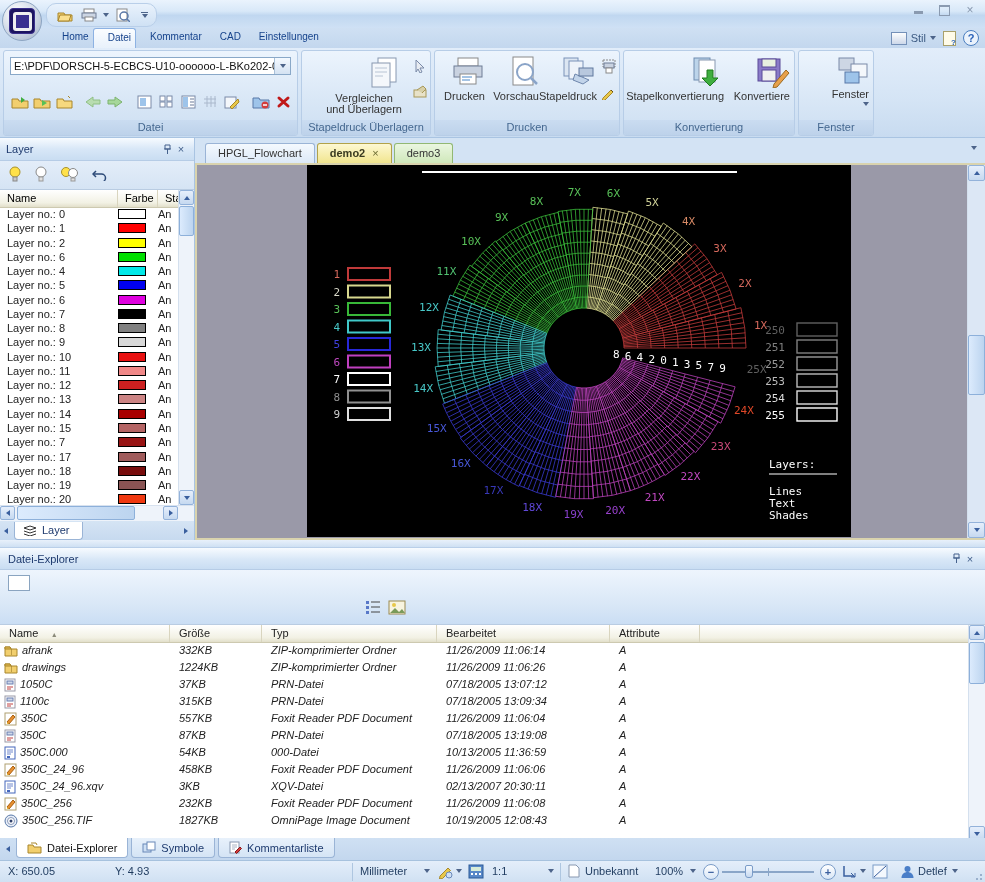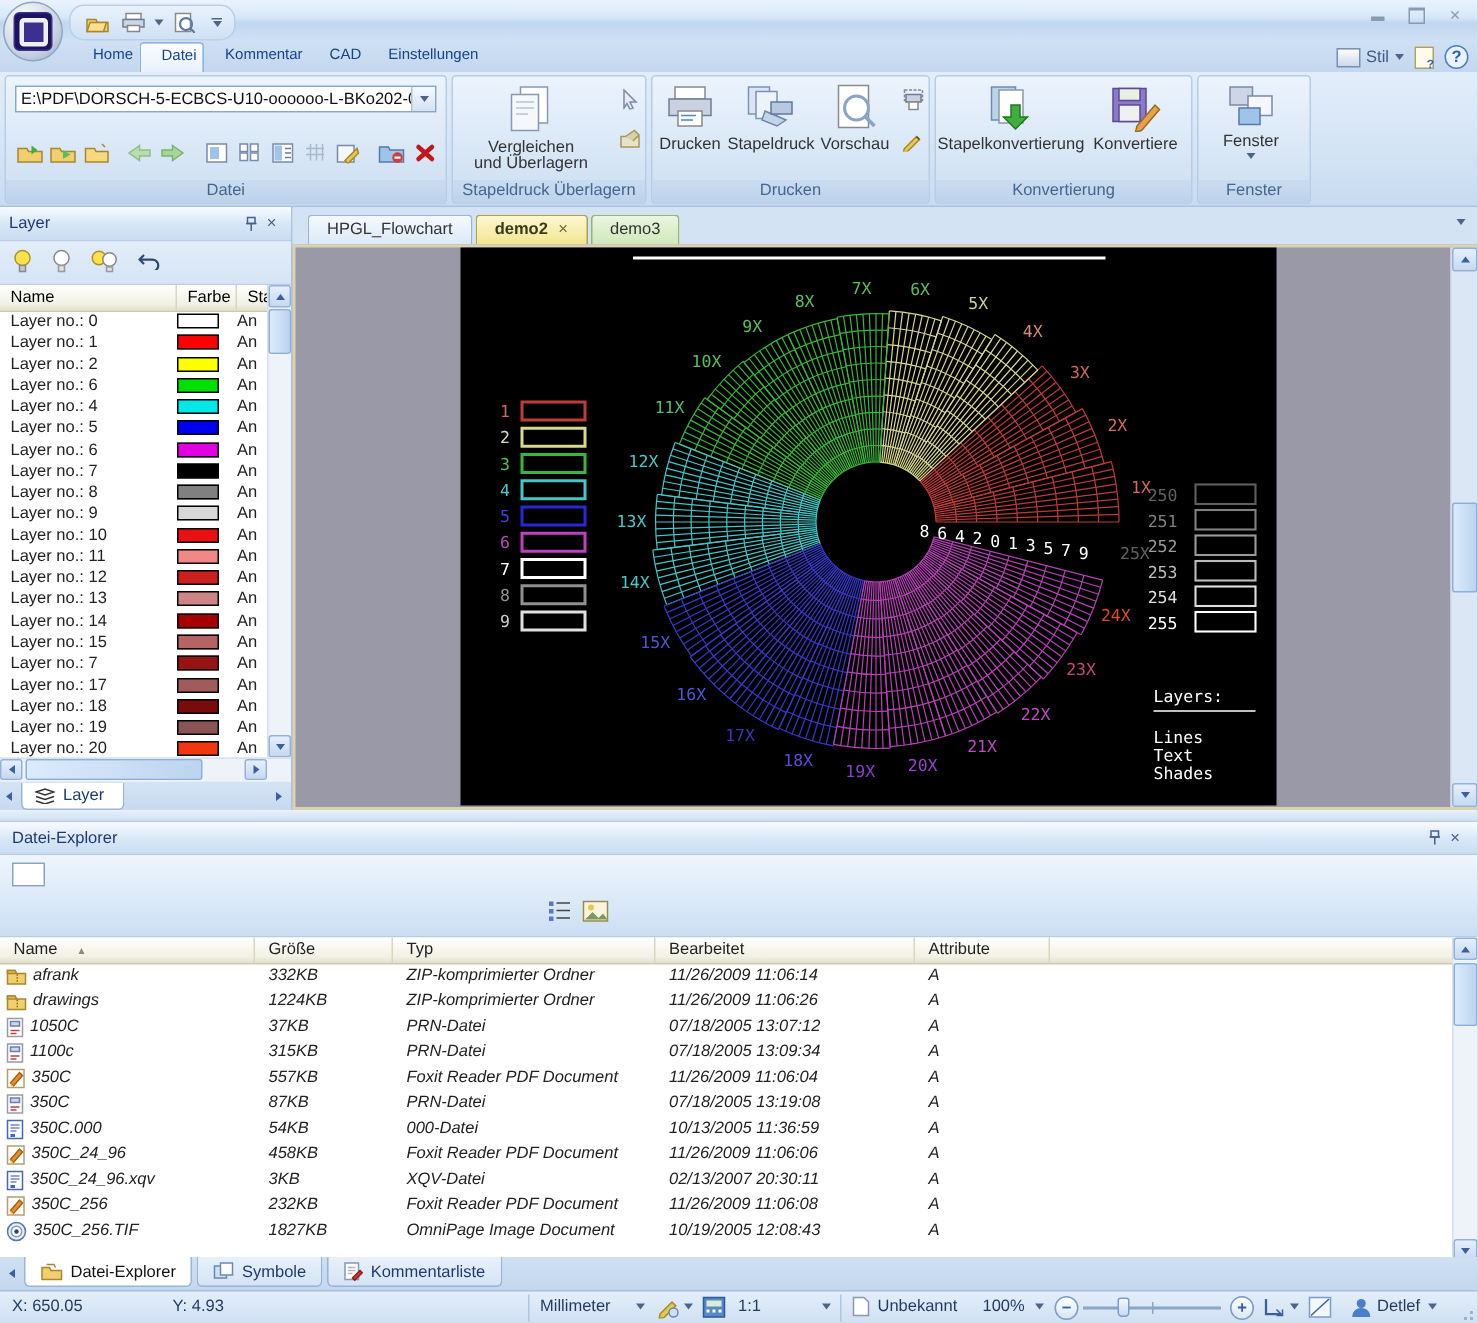--- a/index.html
+++ b/index.html
@@ -54,21 +54,21 @@
     color:#44678f;background:linear-gradient(#cadcf1,#bdd2ea);border-radius:0 0 2px 2px;font-size:11px;}
   .g-datei{width:295px;}
   .path-combo{position:absolute;left:6px;top:6px;width:281px;height:18px;background:#fff;
     border:1px solid #89a8c8;display:flex;align-items:center;box-sizing:border-box;}
   .path-text{flex:1;padding:0 3px;white-space:nowrap;overflow:hidden;font-size:11px;color:#111;}
   .combo-btn{width:15px;height:100%;display:flex;align-items:center;justify-content:center;
     background:linear-gradient(#f4f9ff,#d4e2f2);border-left:1px solid #a9c0d8;}
   .icon-strip{position:absolute;left:5px;top:39px;display:flex;align-items:center;}
   .sbtn{width:22px;height:23px;display:flex;align-items:center;justify-content:center;border-radius:2px;}
   .sgap{width:7px;}
-  .bigbtn{display:flex;flex-direction:column;align-items:center;padding-top:5px;box-sizing:border-box;height:70px;}
+  .bigbtn{display:flex;flex-direction:column;align-items:flex-end;padding-top:5px;box-sizing:border-box;height:70px;}
   .bigbtn .lbl{margin-top:3px;line-height:11px;text-align:center;color:#333;}
   .g-vergleichen{width:130px;}
   .g-vergleichen .bigbtn{position:absolute;left:4px;top:0;width:96px;}
   .side-icons{position:absolute;right:3px;top:8px;display:flex;flex-direction:column;gap:10px;}
   .g-drucken{width:186px;}
   .g-drucken .row{display:flex;}
   .g-konv{width:172px;}
   .g-konv .row{display:flex;}
   .g-fenster{width:76px;}
   
@@ -347,36 +347,36 @@
       <div class="row">
         <div class="bigbtn" style="width:50px">
           <svg width="34" height="32">
             <rect x="7" y="2" width="20" height="8" fill="#fff" stroke="#888"></rect>
             <rect x="3" y="10" width="28" height="11" fill="#c9d2e0" stroke="#6e7d96"></rect>
             <rect x="9" y="18" width="16" height="10" fill="#fff" stroke="#888"></rect>
             <path d="M11 21h10M11 24h8" stroke="#4a88c8"></path>
           </svg>
           <span class="lbl">Drucken</span>
         </div>
+        <div class="bigbtn" style="width:54px">
+          <svg width="30" height="32">
+            <rect x="4" y="1" width="20" height="28" fill="#fff" stroke="#8a8a8a"></rect>
+            <circle cx="16" cy="16" r="8" fill="none" stroke="#8aa4c8" stroke-width="2"></circle>
+            <path d="M22 22l6 6" stroke="#8aa4c8" stroke-width="2.5"></path>
+          </svg>
+          <span class="lbl">Vorschau</span>
+        </div>
         <div class="bigbtn" style="width:58px">
           <svg width="36" height="32">
             <rect x="3" y="2" width="14" height="18" fill="#dce6f2" stroke="#7a92b8"></rect>
             <rect x="8" y="5" width="14" height="18" fill="#eef3fa" stroke="#7a92b8"></rect>
             <path d="M14 18l14 6-6 4-10-4z" fill="#c2d4ea" stroke="#6e86ac"></path>
             <rect x="18" y="12" width="14" height="8" fill="#b8c8de" stroke="#60789e"></rect>
           </svg>
           <span class="lbl">Stapeldruck</span>
-        </div>
-        <div class="bigbtn" style="width:54px">
-          <svg width="30" height="32">
-            <rect x="4" y="1" width="20" height="28" fill="#fff" stroke="#8a8a8a"></rect>
-            <circle cx="16" cy="16" r="8" fill="none" stroke="#8aa4c8" stroke-width="2"></circle>
-            <path d="M22 22l6 6" stroke="#8aa4c8" stroke-width="2.5"></path>
-          </svg>
-          <span class="lbl">Vorschau</span>
         </div>
         <div class="side-icons" style="right:2px">
           <span><svg width="16" height="15">
                 <rect x="2" y="1" width="12" height="7" fill="none" stroke="#888" stroke-dasharray="2 1"></rect>
                 <rect x="3" y="4" width="10" height="5" fill="#c9d2e0" stroke="#6e7d96"></rect>
                 <rect x="5" y="9" width="6" height="5" fill="#fff" stroke="#888"></rect>
               </svg></span>
           <span><svg width="14" height="14">
                 <path d="M2 12l8-8 2 2-8 8-3 1z" fill="#e8c84a" stroke="#a8882a"></path>
                 <path d="M10 4l2 2" stroke="#604818"></path>

